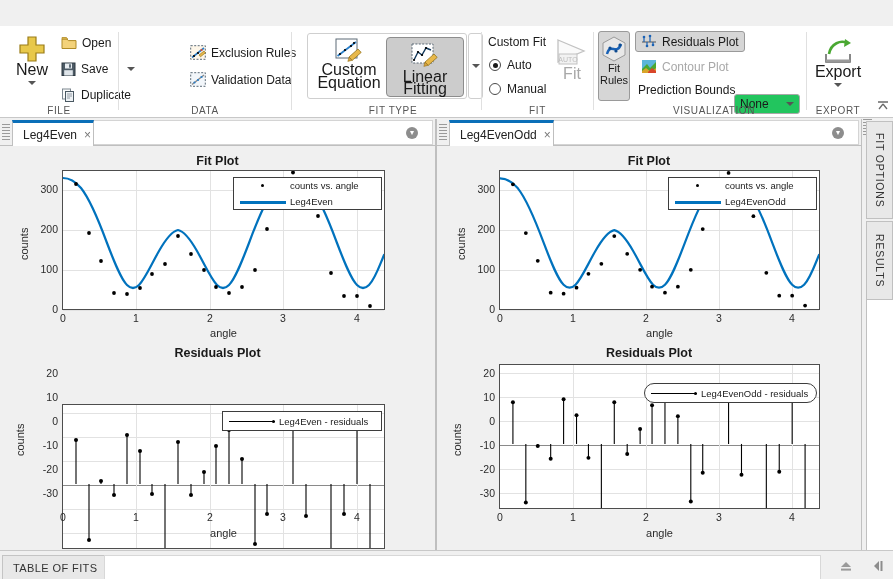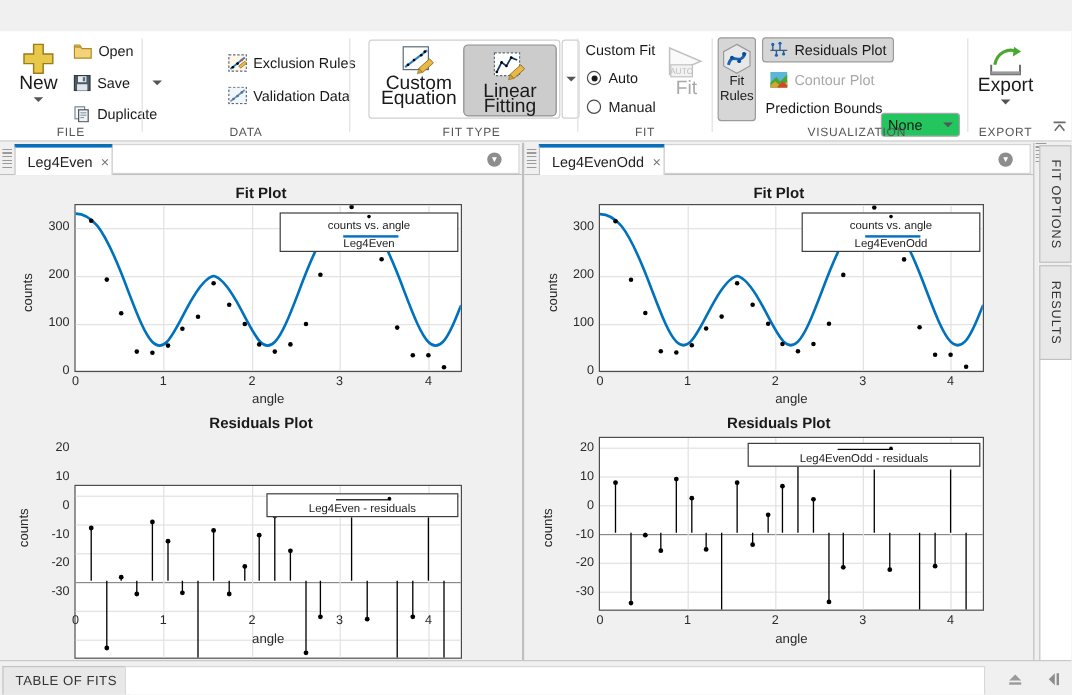--- a/index.html
+++ b/index.html
@@ -118,21 +118,21 @@
   }
   .axlabel-y {
     position:absolute; font-size:11px; color:#2b2b2b;
     transform-origin: 0 0; transform: rotate(-90deg);
     white-space:nowrap;
   }
   .legendbox {
     position:absolute; background:#fff; border:1px solid #3d3d3d;
     font-size:9.5px; color:#1a1a1a;
   }
-  .legrow { display:flex; align-items:center; height:50%;flex-direction:column; }
+  .legrow { display:flex; align-items:center; height:50%; }
   .legswatch { width:56px; text-align:center; position:relative; height:100%; }
   .legline {
     position:absolute; left:6px; right:4px; top:50%; height:2.5px; background:#0072bd;
   }
   .legline.black { height:1px; background:#000; }
   .legdot {
     position:absolute; left:50%; top:50%; width:3px;height:3px;
     margin-left:-1.5px; margin-top:-1.5px; background:#000; border-radius:50%;
   }
   .legdot.right { left:auto; right:4px; margin-left:0; }
@@ -683,21 +683,21 @@
             <circle cx="166" cy="22" r="2"></circle>
               <circle cx="179" cy="51" r="2"></circle>
               <circle cx="192" cy="137" r="2"></circle>
             <circle cx="204" cy="108" r="2"></circle>
               <circle cx="243" cy="110" r="2"></circle>
             <circle cx="268" cy="154" r="2"></circle>
               <circle cx="281" cy="107" r="2"></circle>
               <circle cx="307" cy="152" r="2"></circle>
           </g>
         </svg>
-        <div class="legendbox" style="right:2px;top:4px;width:194px;height:20px;">
+        <div class="legendbox" style="right:2px;top:18px;width:173px;height:20px;border-radius:10px;">
           <div class="legrow" style="height:100%;">
             <span class="legswatch">
               <span class="legline black"></span>
                 <span class="legdot right"></span>
             </span>
             <span class="legtext">Leg4EvenOdd - residuals</span>
           </div>
         </div>
       </div>
       <div class="ytick" style="left:20px;top:25px;width:38px;">20</div>

